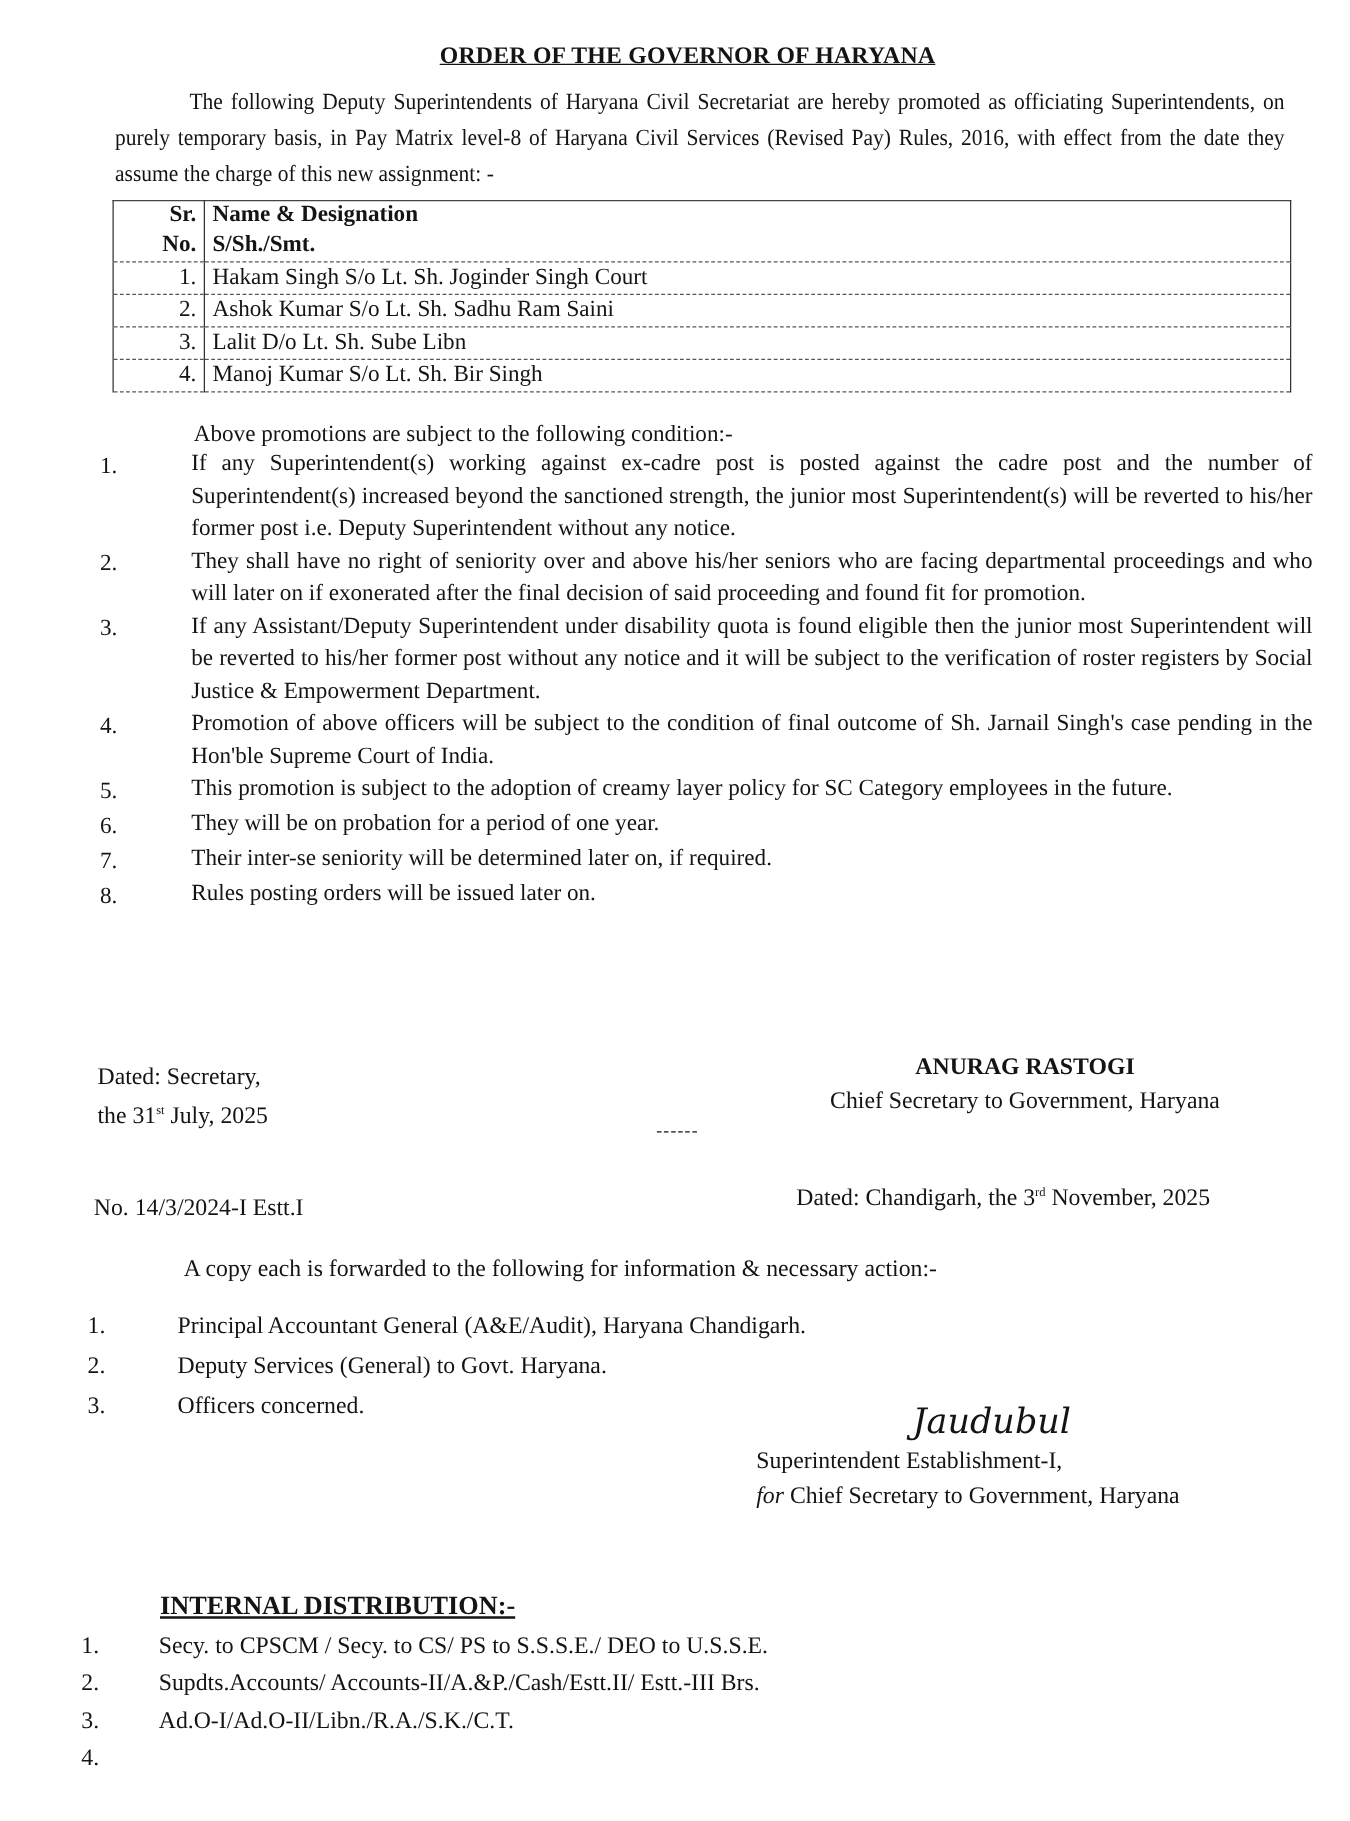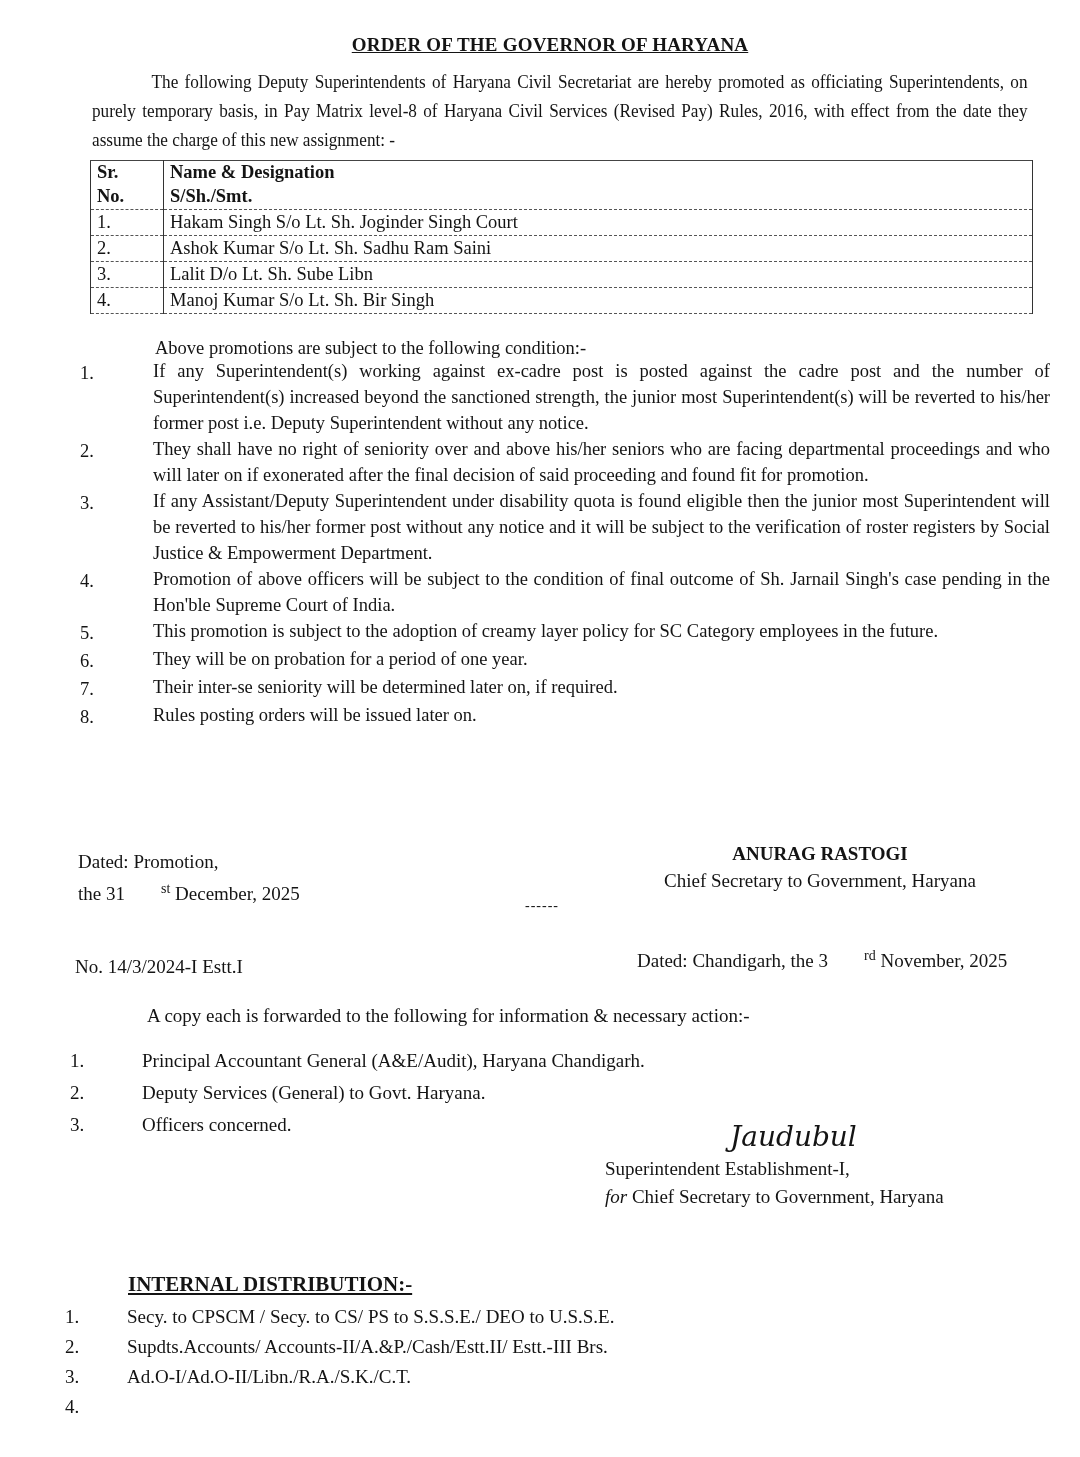--- a/index.html
+++ b/index.html
@@ -17,21 +17,21 @@
     left:92px; width:936px; top:68px; font-size:18.5px; line-height:29px;
     text-align:justify; text-indent:64px; transform:scaleX(0.93); transform-origin:left top; width:1006px;
   }
   table.emp {
     position:absolute; left:90px; top:160px; width:943px; border-collapse:collapse;
     font-size:18.5px;
   }
   table.emp td { border-top:1px dashed #555; padding:0 6px; height:25px; vertical-align:middle; }
   table.emp tr.hdr td { height:23px; border-top:1px solid #444; font-weight:bold; }
   table.emp tr.hdr2 td { border-top:none; font-weight:bold; }
-  table.emp td.sr { width:60px; text-align:left; border-right:1.5px solid #333; border-left:1.5px solid #333; }
+  table.emp td.sr { width:60px; text-align:right; border-right:1.5px solid #333; border-left:1.5px solid #333; }
   table.emp td.nm { border-right:1.5px solid #333; }
   table.emp tr.last td { border-bottom:1px dashed #555; }
   .intro { left:155px; top:338px; font-size:18.5px; }
   .conds { left:80px; top:358px; width:970px; font-size:18.5px; line-height:26px; }
   .cond { display:flex; }
   .cond .n { width:73px; flex:none; padding-top:2px; }
   .cond .t { flex:1; text-align:justify; }
   .dated-left { left:78px; top:848px; font-size:19px; line-height:27px; }
   .signer { left:600px; top:840px; width:440px; text-align:center; font-size:19px; line-height:27px; }
   .signer .nm { font-weight:bold; }
@@ -42,21 +42,21 @@
   .copylist { left:70px; top:1045px; font-size:19px; line-height:32px; }
   .copylist .row { display:flex; }
   .copylist .n { width:72px; }
   .sigmark { left:730px; top:1120px; font-size:28px; font-style:italic; font-family:"DejaVu Serif", serif; }
   .estab { left:605px; top:1155px; width:430px; text-align:left; font-size:19px; line-height:28px; }
   .estab i { font-style:italic; }
   .intdist { left:128px; top:1272px; font-size:21px; font-weight:bold; text-decoration:underline; }
   .intlist { left:65px; top:1302px; font-size:19px; line-height:30px; }
   .intlist .row { display:flex; }
   .intlist .n { width:62px; }
-  sup { font-size:14px;margin-left:36px; }
+  sup { font-size:10px; }
 </style>
 </head>
 <body>
 
 <div class="abs title">ORDER OF THE GOVERNOR OF HARYANA</div>
 
 <div class="abs para">The following Deputy Superintendents of Haryana Civil Secretariat are hereby promoted as officiating Superintendents, on purely temporary basis, in Pay Matrix level-8 of Haryana Civil Services (Revised Pay) Rules, 2016, with effect from the date they assume the charge of this new assignment: -</div>
 
 <table class="emp">
   <tbody>
@@ -118,22 +118,22 @@
       <span class="n">7.</span>
       <span class="t">Their inter-se seniority will be determined later on, if required.</span>
     </div>
   <div class="cond">
       <span class="n">8.</span>
       <span class="t">Rules posting orders will be issued later on.</span>
     </div>
 </div>
 
 <div class="abs dated-left">
-  <div>Dated: Promotion,</div>
-  <div><span>the 31</span><sup>st</sup><span> December, 2025</span></div>
+  <div>Dated: Secretary,</div>
+  <div><span>the 31</span><sup>st</sup><span> July, 2025</span></div>
 </div>
 
 <div class="abs signer">
   <div class="nm">ANURAG RASTOGI</div>
   <div>Chief Secretary to Government, Haryana</div>
 </div>
 
 <div class="abs sep">------</div>
 
 <div class="abs refno">No. 14/3/2024-I Estt.I</div>

